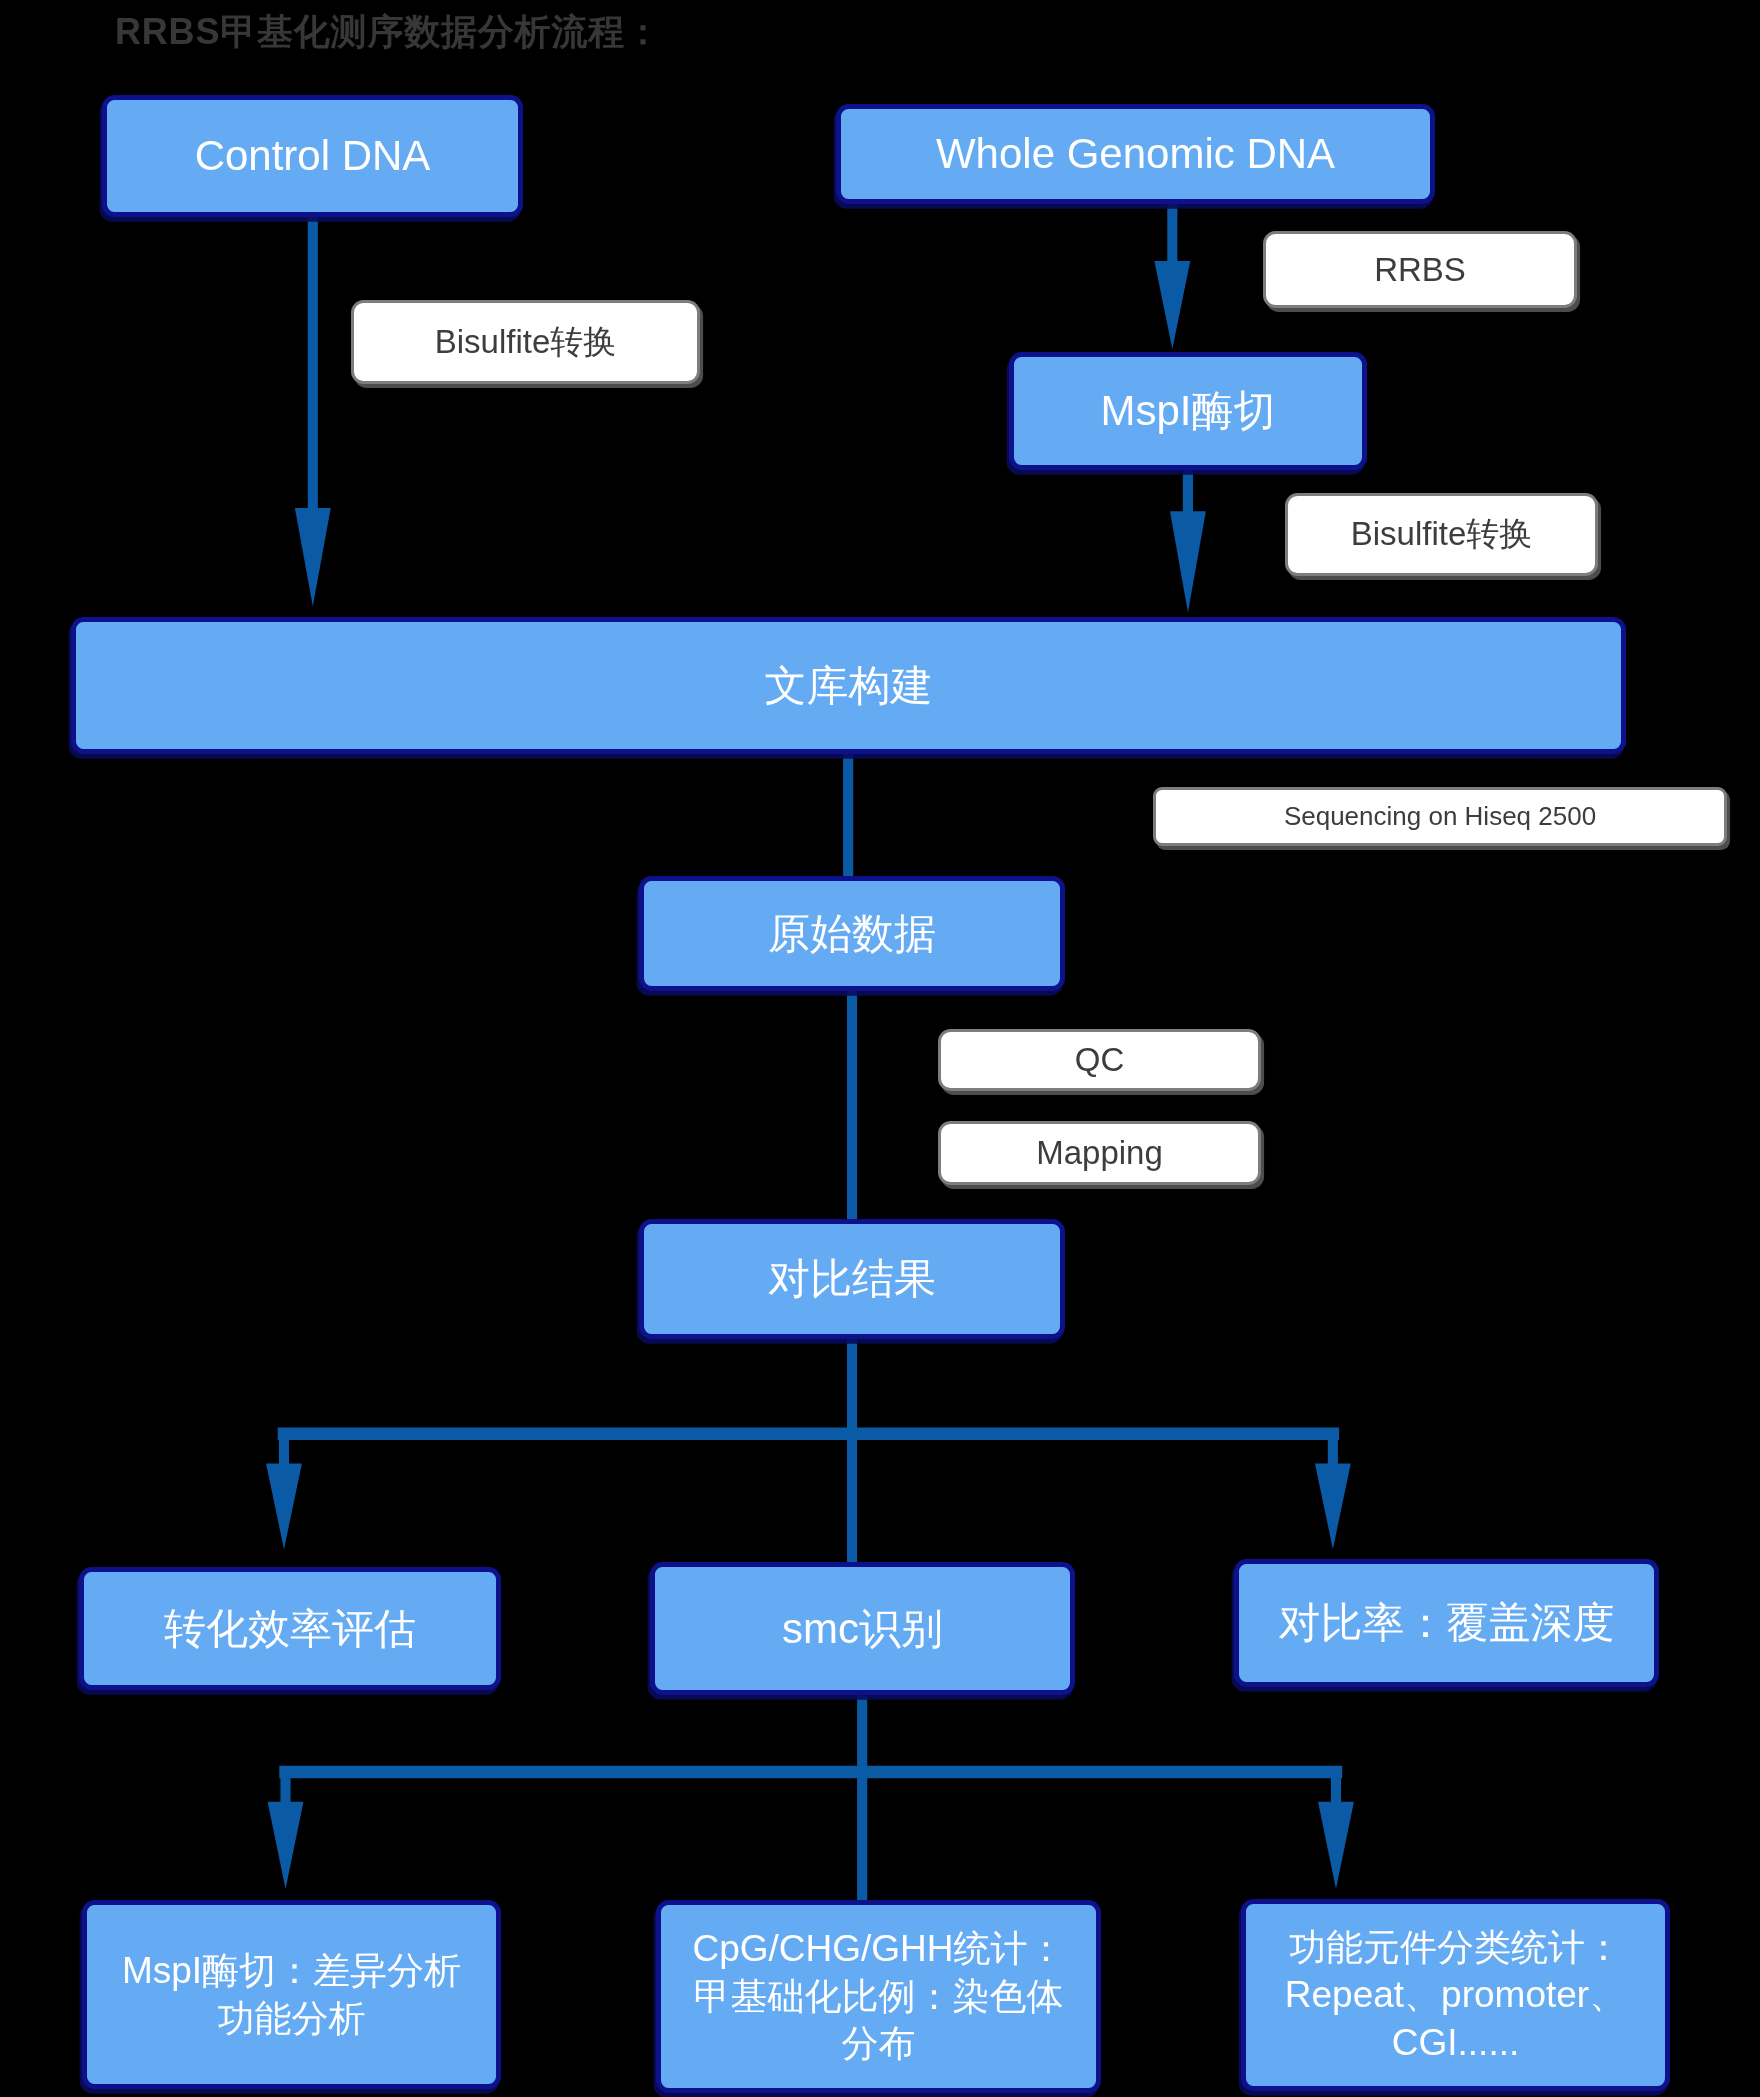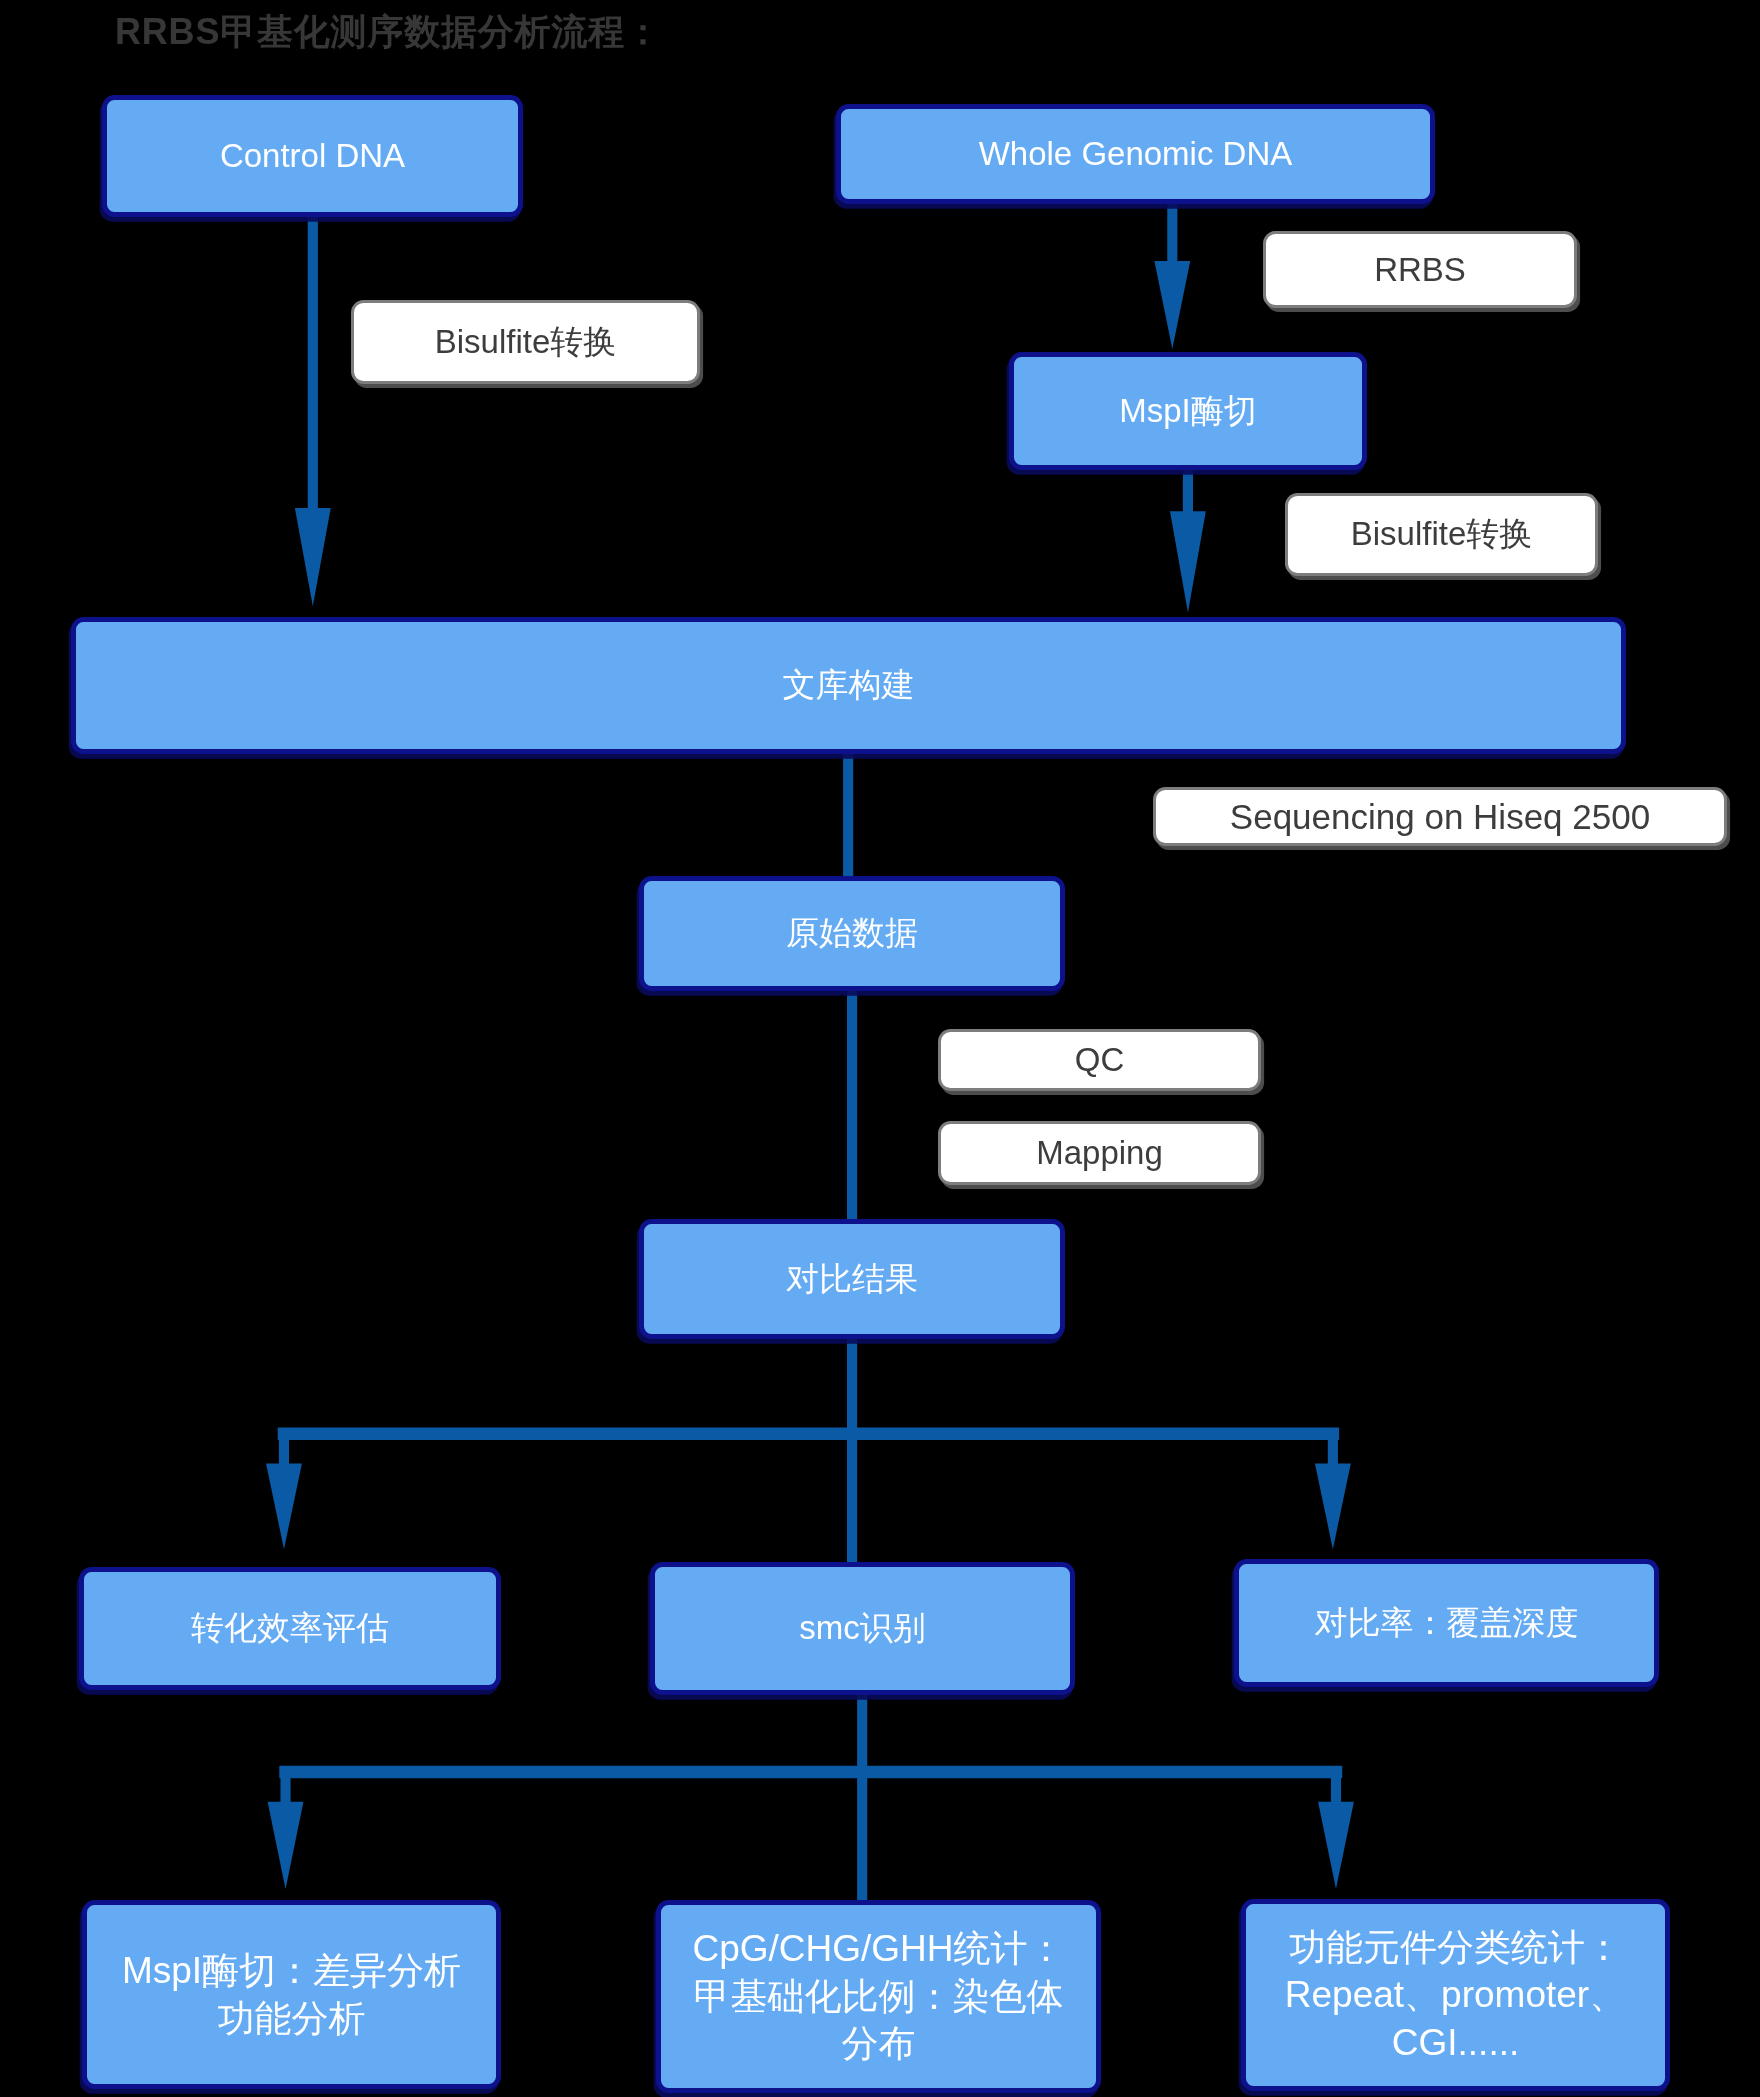--- a/index.html
+++ b/index.html
@@ -37,39 +37,39 @@
   .w16{stroke-width:16px;}
   .node{
     position:absolute;z-index:2;
     box-sizing:border-box;
     background:var(--node-fill,#65abf3);
     border:5.5px solid var(--node-border,#0d118c);
     border-radius:12.5px;
     box-shadow:-2.3px 4.7px 0 0 rgba(8,10,90,0.9);
     display:flex;align-items:center;justify-content:center;
     color:var(--node-text,#fff);
-    font-size:33px;line-height:1.28;
+    font-size:42px;line-height:1.28;
     text-align:center;
     white-space:pre-line;
   }
   .node.small{font-size:37px;}
   .label{
     position:absolute;z-index:2;
     box-sizing:border-box;
     background:var(--label-fill,#fff);
     border:3.1px solid var(--label-border,#7d7d7d);
     border-radius:12.5px;
     box-shadow:3.1px 3.9px 0 0 rgba(90,90,90,0.85);
     display:flex;align-items:center;justify-content:center;
     color:var(--label-text,#3d3d3d);
     font-size:33px;
     text-align:center;
     white-space:nowrap;
   }
-  .label.seq{font-size:35px;}
+  .label.seq{font-size:26px;border-radius:9px;}
 </style>
 </head>
 <body>
 
 <div class="stage">
 
   <div class="page-title" style="left:115px;top:7.8px;">RRBS甲基化测序数据分析流程：</div>
 
   <svg class="connectors" width="1761" height="2097" viewBox="0 0 2259 2691">
     <g>

